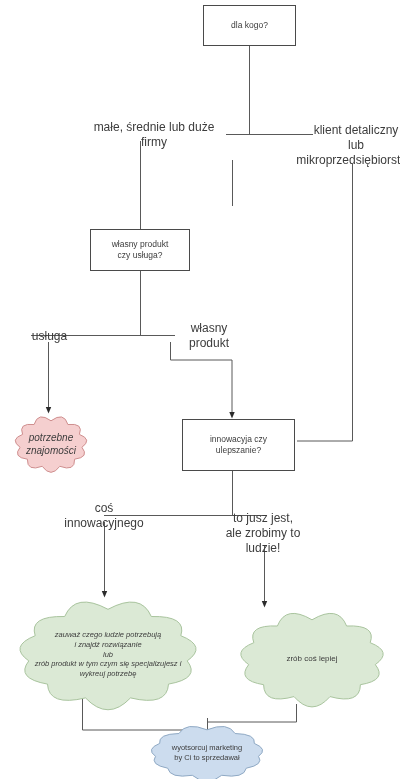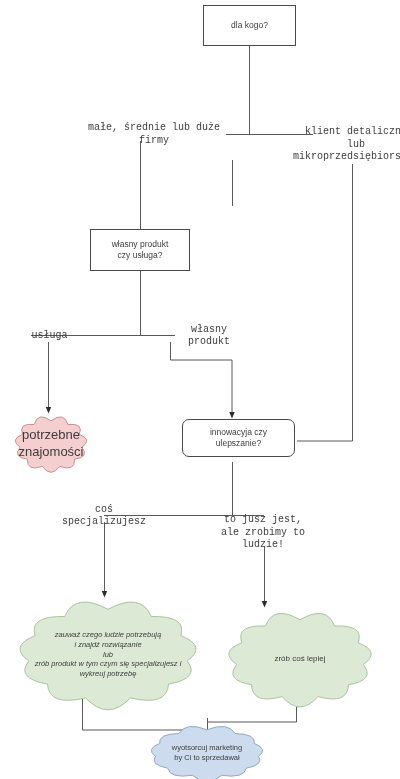--- a/index.html
+++ b/index.html
@@ -33,24 +33,23 @@
     color: #3c3c3c;
     line-height: 1.25;
     white-space: pre-line;
   }
   .box {
     border: 1px solid #4a4a4a;
     background: #ffffff;
     font-size: 8.5px;
   }
   .label {
-    font-size: 10px;
+    font-size: 12px;
     color: #3c3c3c;
     background: transparent;
-    font-family: Liberation Mono, monospace;
   }
   .cloudwrap {
     position: absolute;
   }
   .cloudwrap svg {
     position: absolute;
     left: 0;
     top: 0;
     overflow: visible;
   }
@@ -103,45 +102,45 @@
   <div id="node-layer">
       <div class="node box" style="left: 203px; top: 5px; width: 93px; height: 41px;">dla kogo?</div>
       <div class="node label" style="left: 82px; top: 128px; width: 144px; height: 13px;">małe, średnie lub duże firmy</div>
       <div class="node label" style="left: 310px; top: 126px; width: 92px; height: 38px;">klient detaliczny
 lub
 mikroprzedsiębiorstwa</div>
       <div class="node box" style="left: 90px; top: 229px; width: 100px; height: 42px;">własny produkt
 czy usługa?</div>
       <div class="node label" style="left: 32px; top: 330px; width: 35px; height: 12px; text-align: right;">usługa</div>
       <div class="node label" style="left: 172px; top: 330px; width: 74px; height: 12px;">własny produkt</div>
-      <div class="node box" style="left: 182px; top: 419px; width: 113px; height: 38px; border-radius: 7px;">innowacyja czy
+      <div class="node box" style="left: 182px; top: 419px; width: 113px; height: 52px;">innowacyja czy
 ulepszanie?</div>
-      <div class="node label" style="left: 58px; top: 510px; width: 92px; height: 12px;">coś specjalizujesz</div>
+      <div class="node label" style="left: 58px; top: 510px; width: 92px; height: 12px;">coś innowacyjnego</div>
       <div class="node label" style="left: 208px; top: 521px; width: 110px; height: 24px;">to jusz jest,
 ale zrobimy to ludzie!</div>
     </div>
   <div id="cloud-layer">
       <div class="cloudwrap" style="left: 12px; top: 415px; width: 78px; height: 58px;">
         <svg width="78" height="58" viewBox="0 0 78 58">
           <path d="M 39.0 5.8 Q 51.9 -3.7 55.9 9.5 Q 71.9 7.8 67.4 19.4 Q 80.7 24.5 69.9 32.3 Q 77.8 42.2 62.6 44.2 Q 63.1 56.9 47.8 51.3 Q 39.0 63.4 30.2 51.3 Q 14.9 56.9 15.4 44.2 Q 0.2 42.2 8.1 32.3 Q -2.7 24.5 10.6 19.4 Q 6.1 7.8 22.1 9.5 Q 26.1 -3.7 39.0 5.8 Z" fill="#f5cfcf" stroke="#cf8f8f" stroke-width="1"></path>
         </svg>
-        <div class="cloudtext" style="font-size: 13px;">potrzebne
+        <div class="cloudtext" style="font-size: 10px; font-style: italic;">potrzebne
 znajomości</div>
       </div>
       <div class="cloudwrap" style="left: 8px; top: 598px; width: 200px; height: 113px; font-style: italic;">
         <svg width="200" height="113" viewBox="0 0 200 113">
           <path d="M 100.0 11.3 Q 132.6 -6.2 143.3 18.5 Q 179.3 17.7 172.8 37.7 Q 199.6 48.4 179.2 62.9 Q 192.8 80.4 160.5 86.1 Q 159.3 108.7 122.5 99.9 Q 100.0 123.6 77.5 99.9 Q 40.7 108.7 39.5 86.1 Q 7.2 80.4 20.8 62.9 Q 0.4 48.4 27.2 37.7 Q 20.7 17.7 56.7 18.5 Q 67.4 -6.2 100.0 11.3 Z" fill="#dbe9d5" stroke="#a9c49e" stroke-width="1"></path>
         </svg>
         <div class="cloudtext" style="font-size: 7.5px;">zauważ czego ludzie potrzebują
 i znajdź rozwiązanie
 lub
 zrób produkt w tym czym się specjalizujesz i
 wykreuj potrzebę</div>
       </div>
-      <div class="cloudwrap" style="left: 220px; top: 610px; width: 160px; height: 98px;">
+      <div class="cloudwrap" style="left: 232px; top: 610px; width: 160px; height: 98px;">
         <svg width="160" height="98" viewBox="0 0 160 98">
           <path d="M 80.0 9.8 Q 106.2 -5.6 114.6 16.0 Q 144.6 14.7 138.2 32.7 Q 161.3 41.8 143.3 54.6 Q 155.7 70.2 128.4 74.7 Q 128.1 94.8 98.0 86.6 Q 80.0 107.2 62.0 86.6 Q 31.9 94.8 31.6 74.7 Q 4.3 70.2 16.7 54.6 Q -1.3 41.8 21.8 32.7 Q 15.4 14.7 45.4 16.0 Q 53.8 -5.6 80.0 9.8 Z" fill="#dbe9d5" stroke="#a9c49e" stroke-width="1"></path>
         </svg>
         <div class="cloudtext" style="font-size: 8px;">zrób coś lepiej</div>
       </div>
       <div class="cloudwrap" style="left: 142px; top: 724px; width: 130px; height: 58px;">
         <svg width="130" height="58" viewBox="0 0 130 58">
           <path d="M 65.0 5.8 Q 85.8 -2.5 93.1 9.5 Q 114.1 10.0 112.3 19.4 Q 126.5 25.1 116.5 32.3 Q 122.3 40.7 104.3 44.2 Q 102.0 54.7 79.7 51.3 Q 65.0 63.4 50.3 51.3 Q 28.0 54.7 25.7 44.2 Q 7.7 40.7 13.5 32.3 Q 3.5 25.1 17.7 19.4 Q 15.9 10.0 36.9 9.5 Q 44.2 -2.5 65.0 5.8 Z" fill="#ccdcee" stroke="#8fa9c4" stroke-width="1"></path>
         </svg>
         <div class="cloudtext" style="font-size: 7.5px;">wyotsorcuj marketing

